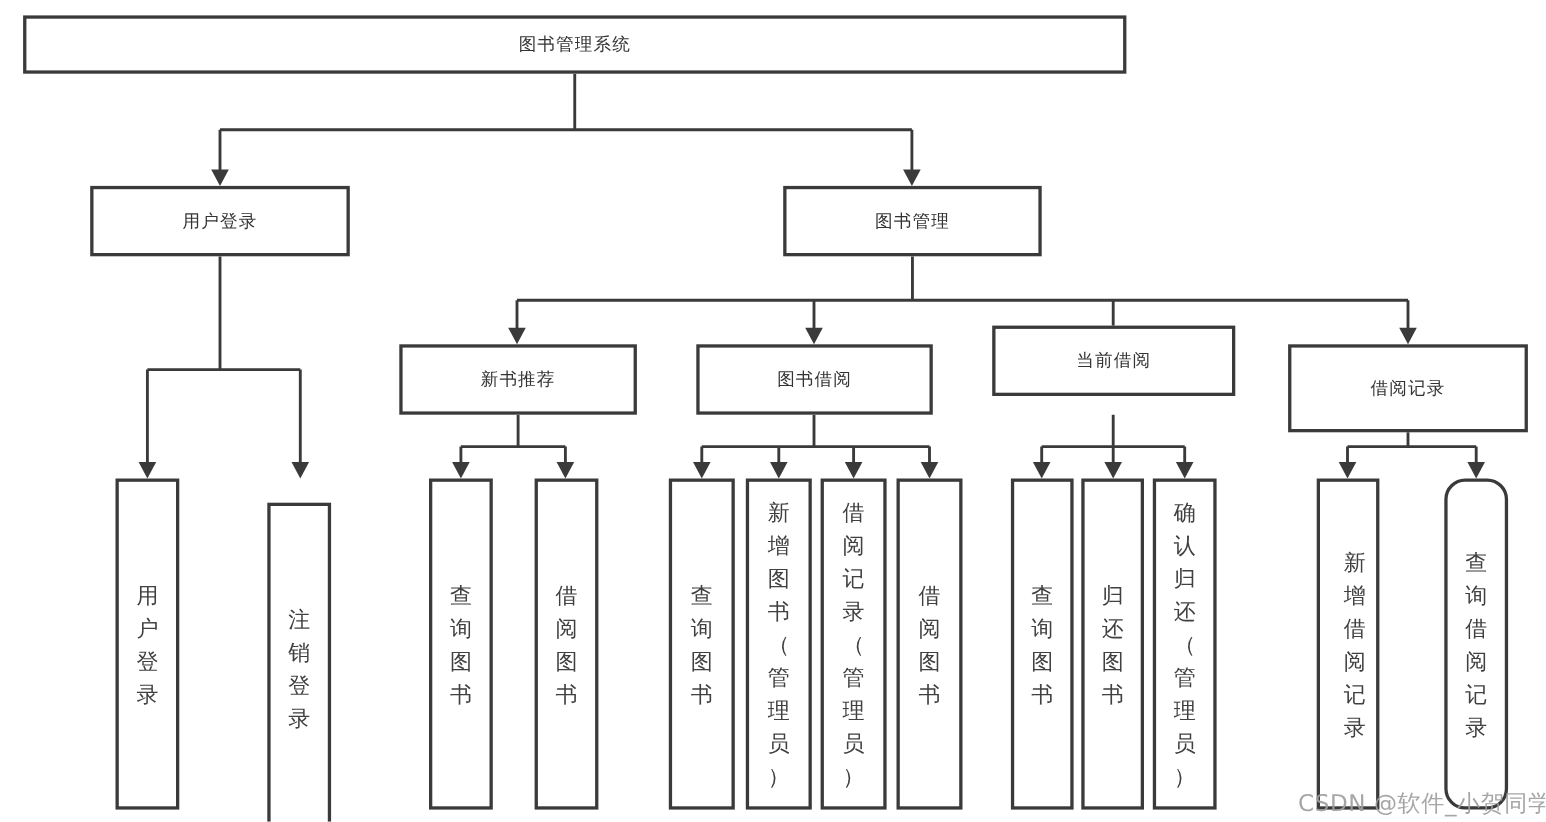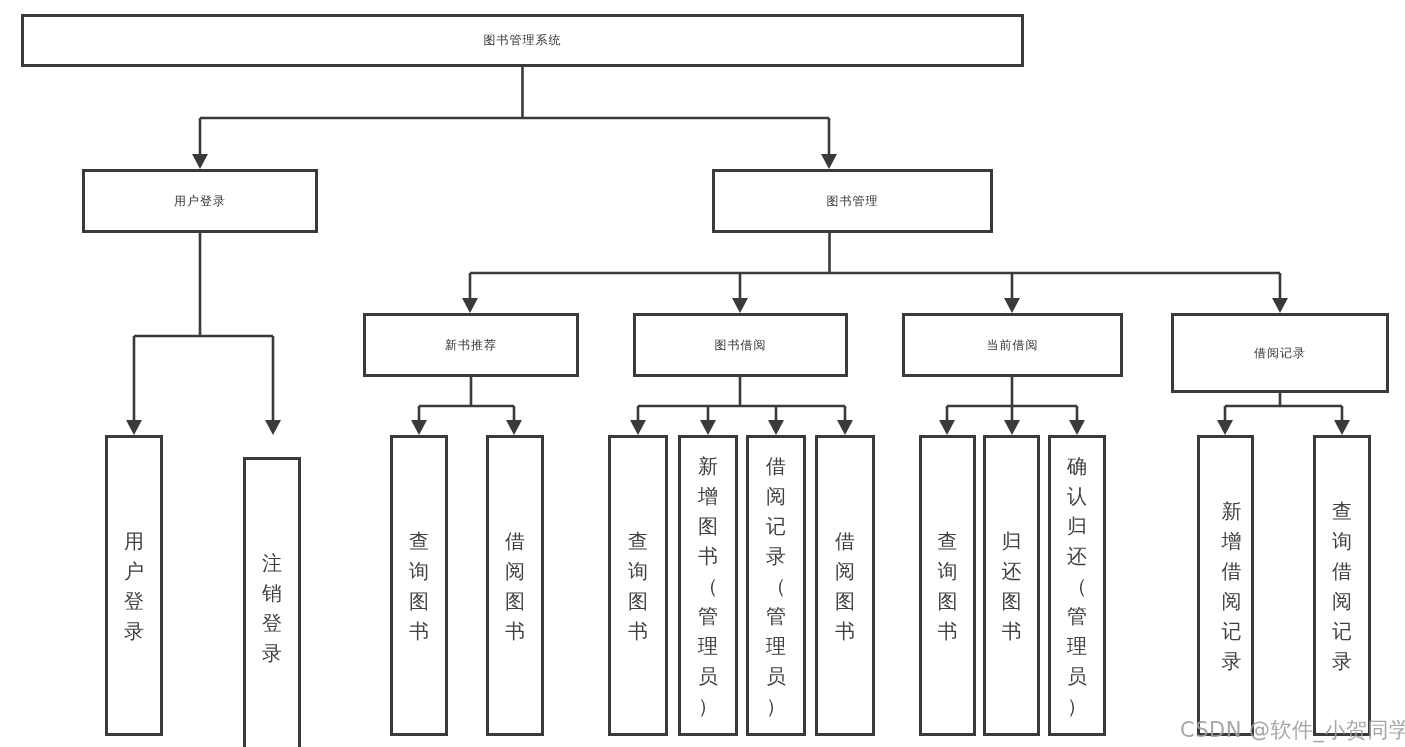--- a/index.html
+++ b/index.html
@@ -8,57 +8,57 @@
     width:1405px;height:747px;
     background:#ffffff;
     overflow:hidden;
     font-family:"DejaVu Sans","Liberation Sans",sans-serif;
   }
   .wires{position:absolute;left:0;top:0;width:1405px;height:747px;}
   .hbox{
     position:absolute;box-sizing:border-box;
     border:3px solid #3a3a3a;background:#ffffff;
     display:flex;align-items:center;justify-content:center;
-    font-size:12px;color:#333333;letter-spacing:1px;
+    font-size:16px;color:#333333;letter-spacing:1px;
     z-index:2;
   }
   .vbox{
     position:absolute;box-sizing:border-box;
     top:435px;height:301px;
     border:3px solid #3a3a3a;background:#ffffff;
     display:flex;align-items:center;justify-content:center;
     z-index:2;
   }
   .vtext{
     width:20px;
     font-size:20px;line-height:1.5;color:#404040;
     word-break:break-all;line-break:anywhere;
     white-space:normal;
   }
   
   #n-root{left:21px;top:14px;width:1003px;height:53px;}
   #n-user-login{left:82px;top:169px;width:236px;height:64px;}
-  #n-book-mgmt{left:712px;top:169px;width:281px;height:64px;}
+  #n-book-mgmt{left:712px;top:169px;width:235px;height:64px;}
   #n-new-rec{left:363px;top:313px;width:216px;height:64px;}
   #n-book-borrow{left:633px;top:313px;width:215px;height:64px;}
-  #n-current-borrow{left:902px;top:313px;width:221px;height:64px;}
+  #n-current-borrow{left:902px;top:296px;width:221px;height:64px;}
   #n-borrow-record{left:1171px;top:313px;width:218px;height:80px;}
   #l-user-login{left:105px;width:58px;}
   #l-logout{left:243px;width:58px;margin-top:22px;}
   #l-rec-query{left:390px;width:58px;}
   #l-rec-borrow{left:486px;width:58px;}
   #l-bb-query{left:608px;width:60px;}
   #l-bb-add{left:678px;width:60px;}
   #l-bb-edit{left:746px;width:60px;}
   #l-bb-borrow{left:815px;width:60px;}
   #l-cb-query{left:919px;width:57px;}
   #l-cb-return{left:983px;width:57px;}
   #l-cb-confirm{left:1048px;width:58px;}
   #l-br-add{left:1197px;width:57px;padding-left:12px;}
-  #l-br-query{left:1313px;width:58px;}
+  #l-br-query{left:1313px;width:58px;border-radius:19px;}
   .watermark{
     position:absolute;left:1180px;top:716px;
     font-size:21px;color:rgba(158,158,158,0.92);
     white-space:nowrap;z-index:3;letter-spacing:0.5px;
   }
 </style>
 </head>
 <body>
 
 <div class="canvas">

